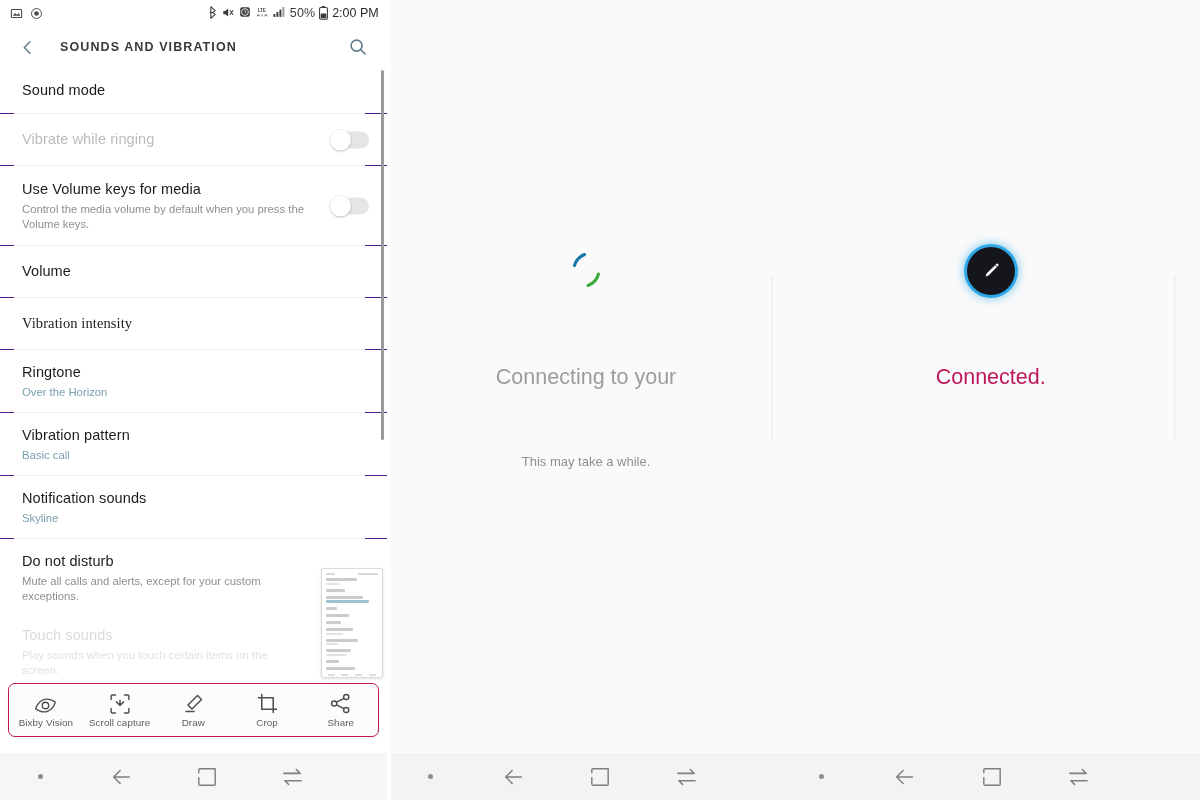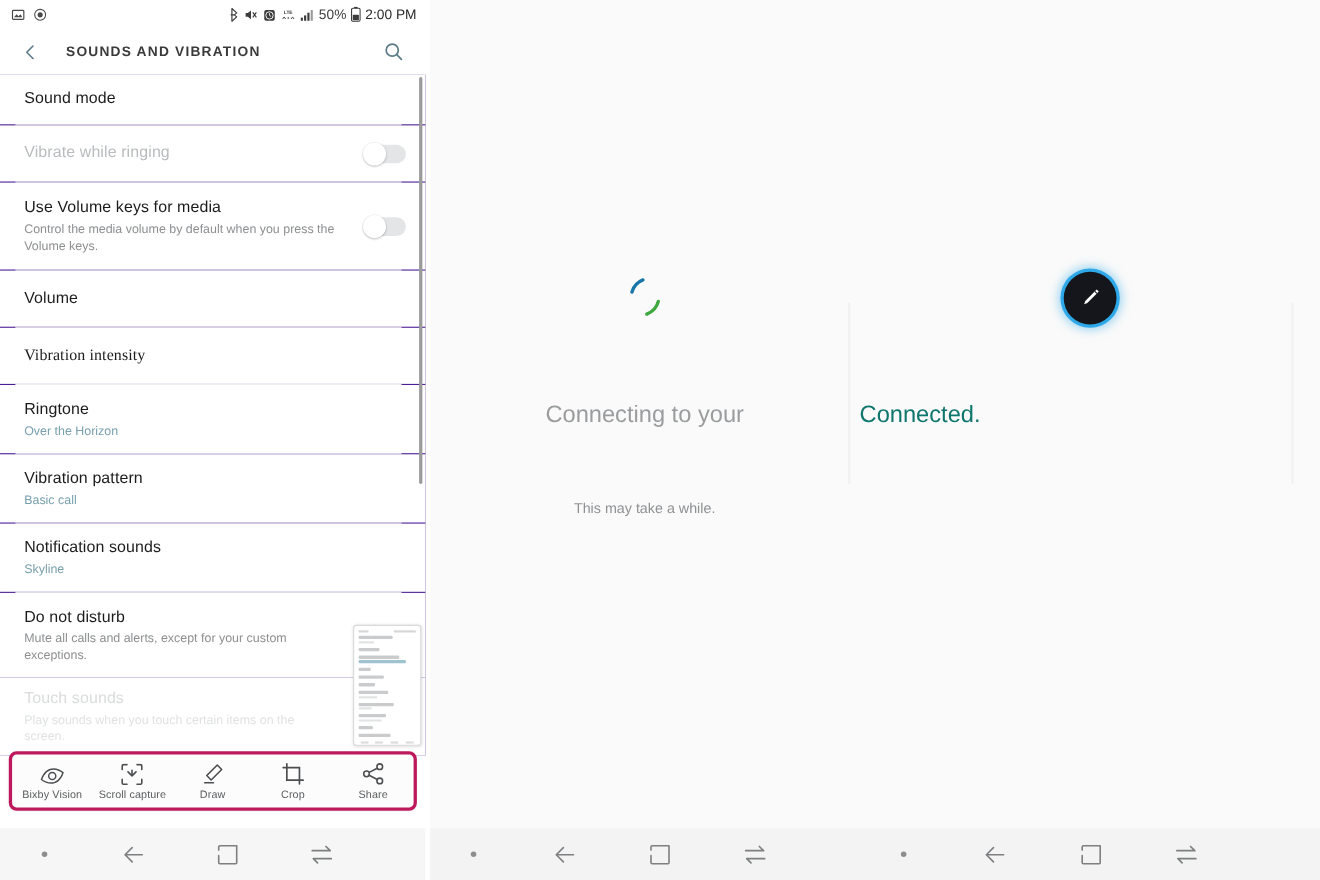--- a/index.html
+++ b/index.html
@@ -17,21 +17,21 @@
   .panel-right{ width:420px; background:#fafafa; }
   .panel-gap{ width:4px; height:800px; background:#ffffff; }
 
   
   .statusbar{
     position:relative; height:26px; width:100%;
     display:flex; align-items:center; background:#ffffff;
     padding:0 8px 0 10px;
   }
   .sb-left{ display:flex; align-items:center; gap:7px; }
-  .sb-right{ margin-left:auto; display:flex; align-items:flex-end; gap:4px; }
+  .sb-right{ margin-left:auto; display:flex; align-items:flex-start; gap:4px; }
   .sb-ic{ color:#4a4a4a; display:inline-flex; align-items:center; }
   .sb-txt{ font-size:12.5px; color:#3c3c3c; letter-spacing:.1px; font-weight:400;}
   .sb-time{ font-size:12.5px; color:#2b2b2b; font-weight:400; }
 
   
   .appbar{
     height:42px; display:flex; align-items:center; background:#ffffff;
     padding:0 16px 0 14px; position:relative;
   }
   .appbar-title{
@@ -100,21 +100,21 @@
   .tb{ margin-bottom:4px; }
   .tb b{ display:block; height:3px; background:#c9cbcd; border-radius:1px; margin-bottom:1.5px; }
   .tb s{ display:block; height:2px; background:#e2e3e4; border-radius:1px; text-decoration:none;}
   .tl-accent{ height:3px; background:#9cc3cf; border-radius:1px; }
   .tl-foot{ display:flex; gap:3px; justify-content:space-around; margin-top:3px; }
   .tl-foot i{ display:block; width:7px; height:2px; background:#dcdddd; }
 
   
   .capture-bar{
     position:absolute; left:8px; right:8px; bottom:63px; height:54px;
-    background:rgba(252,252,252,0.93); border:3px solid #be185d; border-radius:7px;
+    background:rgba(252,252,252,0.93); border:1px solid #be185d; border-radius:7px;
     display:flex; align-items:center; justify-content:space-around;
     box-shadow:0 1px 3px rgba(0,0,0,.05);
   }
   .cap-item{
     display:flex; flex-direction:column; align-items:center; gap:3px;
     cursor:pointer; width:72px;
   }
   .cap-item .ci{ height:22px; display:flex; align-items:flex-end; justify-content:center; }
   .cap-item .cl{ font-size:9.8px; color:#5b5d5f; letter-spacing:.1px; }
 
@@ -152,22 +152,22 @@
   
   .right-body{ position:absolute; inset:0 0 47px 0; }
   .pen-badge{
     position:absolute; top:247px; left:50%; transform:translateX(-50%);
     width:48px; height:48px; border-radius:50%;
     background:#15161c;
     box-shadow:0 0 0 3px #2ea8e8, 0 0 10px 4px rgba(46,168,232,.55);
     display:flex; align-items:center; justify-content:center;
   }
   .conn-title2{
-    position:absolute; top:362px; left:0; right:0; 
-    font-size:21.5px; color:#0f766e; line-height:30px; font-weight:400;
+    position:absolute; top:362px; left:0; right:0; text-align:center;
+    font-size:21.5px; color:#be185d; line-height:30px; font-weight:400;
   }
 </style>
 </head>
 <body>
 
 <div class="stage">
 
   <div class="panel panel-left">
 
     <div class="statusbar">

